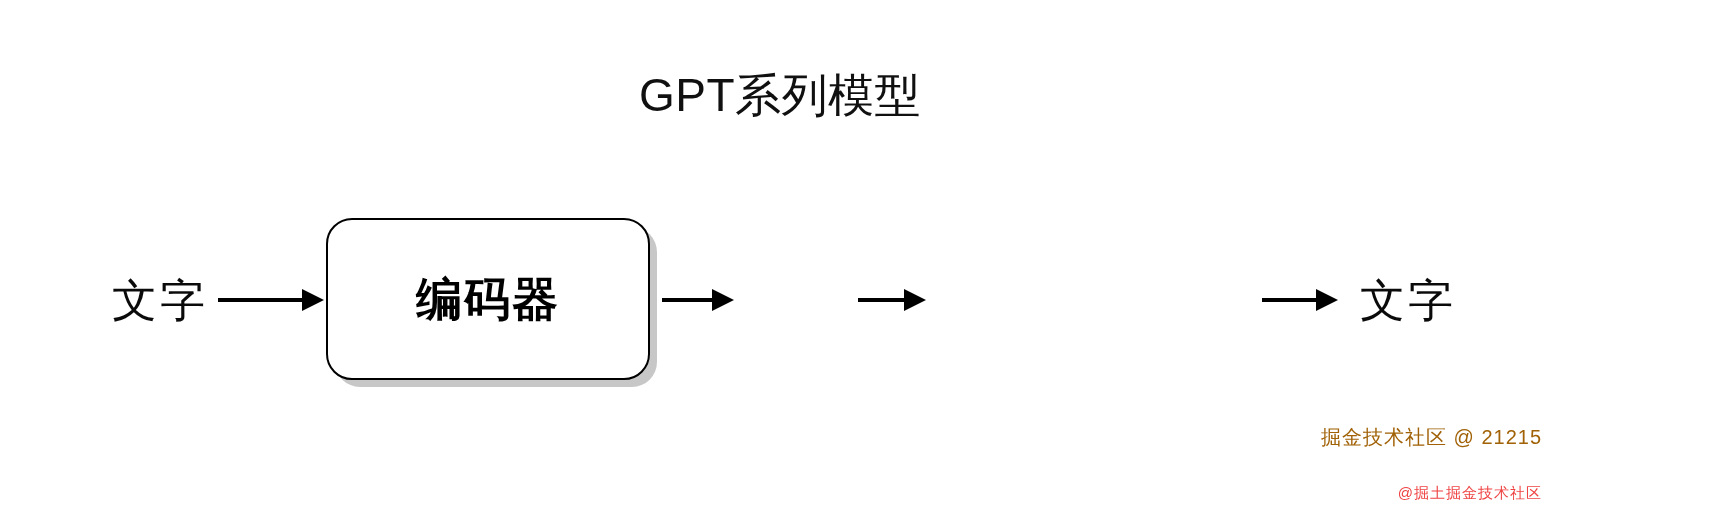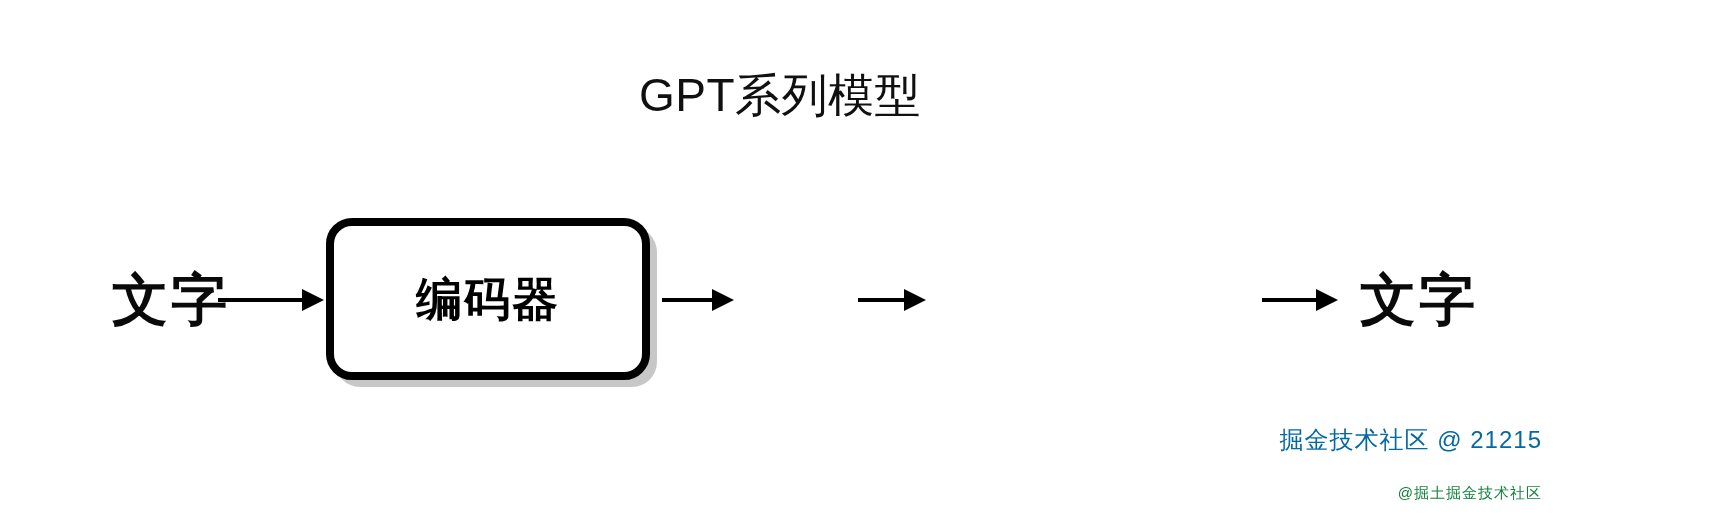--- a/index.html
+++ b/index.html
@@ -42,22 +42,22 @@
     top: 218px;
     width: 1734px;
     height: 164px;
   }
 
   
   .text-node {
     position: absolute;
     top: 50%;
     transform: translateY(-50%);
-    font-size: 56px;
-    font-weight: 700;
+    font-size: 45px;
+    font-weight: 400;
     letter-spacing: 3px;
     color: #0a0a0a;
     line-height: 1;
     white-space: nowrap;
   }
   .text-node.io-left   { left: 112px; }
   .text-node.signal    { left: 748px; }
   .text-node.io-right  { left: 1360px; }
 
   
@@ -88,21 +88,21 @@
   .arrow.a3 { left: 858px;  width: 68px;  }
   .arrow.a4 { left: 1262px; width: 76px;  }
 
   
   .proc-box {
     position: absolute;
     top: 0;
     height: 162px;
     width: 324px;
     box-sizing: border-box;
-    border: 8px solid #000000;
+    border: 2px solid #000000;
     border-radius: 26px;
     background: #ffffff;
     box-shadow: 8px 8px 0 -1px rgba(0, 0, 0, 0.22);
     display: flex;
     align-items: center;
     justify-content: center;
   }
   .proc-box.encoder { left: 326px; }
   .proc-box.decoder { left: 926px; }
 
@@ -113,31 +113,31 @@
     color: #000000;
     line-height: 1;
     white-space: nowrap;
   }
 
   
   .watermark-primary {
     position: absolute;
     right: 18px;
     top: 424px;
-    font-size: 24px;
-    color: #0369a1;
+    font-size: 20px;
+    color: #a16207;
     letter-spacing: 1px;
     white-space: nowrap;
   }
   .watermark-secondary {
     position: absolute;
     right: 18px;
     top: 484px;
     font-size: 15px;
-    color: #15803d;
+    color: #ef4444;
     letter-spacing: 1px;
     white-space: nowrap;
   }
 </style>
 </head>
 <body>
 
 <div id="canvas">
 
   <div class="diagram-title">GPT系列模型</div>

